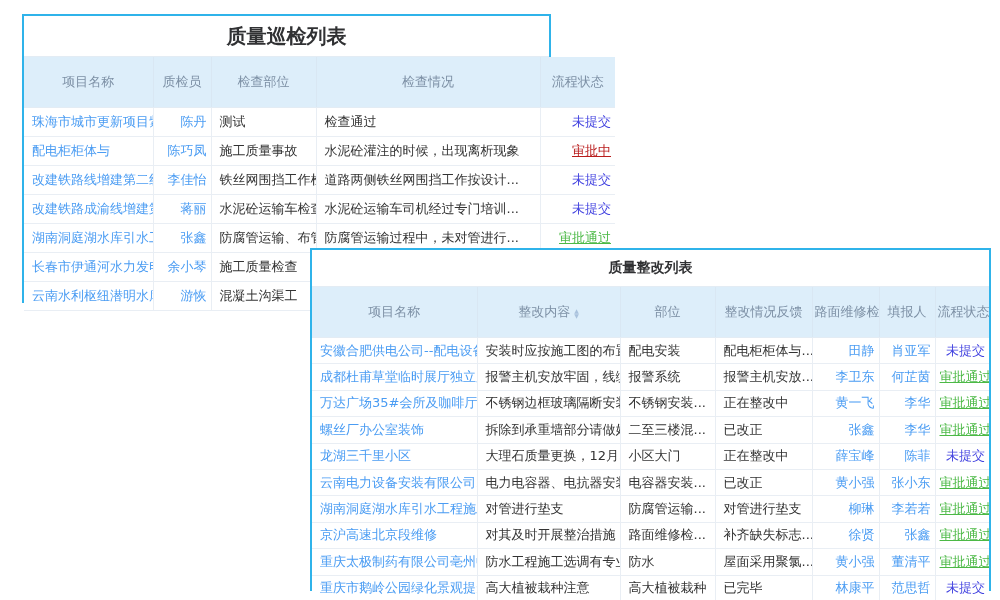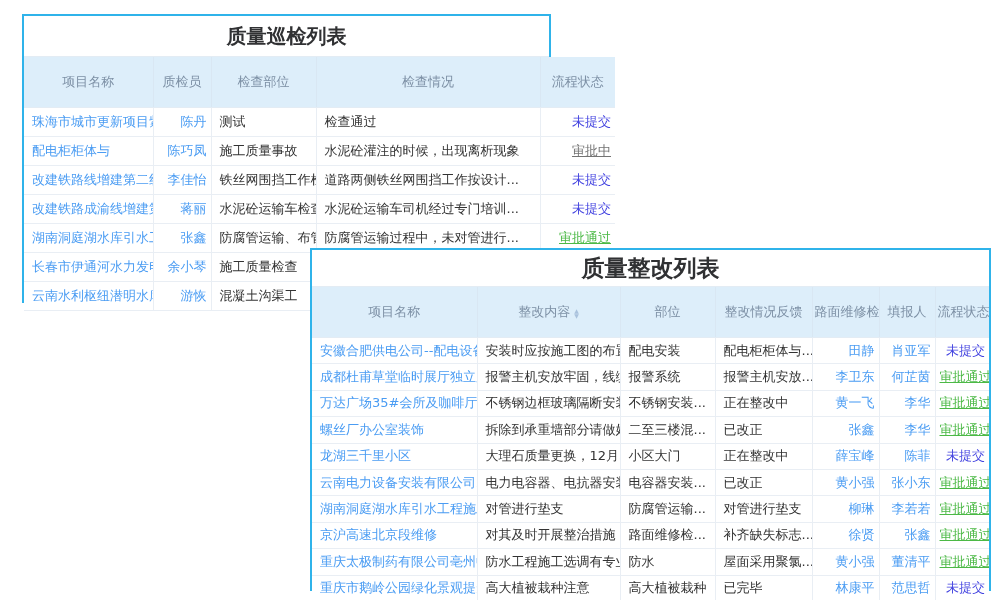--- a/index.html
+++ b/index.html
@@ -13,21 +13,21 @@
     border:2px solid var(--border,#2fb3ea);
   }
   #card-inspection{left:22px;top:14px;width:529px;height:289px;z-index:1;}
   #card-rect{left:310px;top:248px;width:681px;height:343px;z-index:2;}
   .card-title{
     display:flex;align-items:center;justify-content:center;
     font-weight:bold;color:#303133;background:#ffffff;
     border-bottom:1px solid #e3ecf4;box-sizing:border-box;
   }
   #card-inspection .card-title{height:41px;font-size:20px;}
-  #card-rect .card-title{height:37px;font-size:23px;text-align:right;}
+  #card-rect .card-title{height:37px;font-size:14px;text-align:right;}
   table{width:100%;border-collapse:collapse;table-layout:fixed;}
   th{
     background:var(--header-bg,#ddeefa);color:var(--header-text,#7d90a5);
     font-weight:normal;font-size:13px;text-align:center;
     border-right:1px solid #d9e7f3;border-bottom:1px solid #e3ecf4;
     overflow:hidden;white-space:nowrap;padding:16px 2px;box-sizing:border-box;
   }
   td{
     font-size:13px;color:#333333;background:#ffffff;
     border-right:1px solid #e9eef4;border-bottom:1px solid #e9eef4;
@@ -76,21 +76,21 @@
           <td class="cell-center link">陈丹</td>
           <td class="cell-left">测试</td>
           <td class="cell-left">检查通过</td>
           <td class="cell-center" style="color: rgb(68, 68, 224);">未提交</td>
         </tr>
         <tr>
           <td class="cell-left link">配电柜柜体与</td>
           <td class="cell-center link">陈巧凤</td>
           <td class="cell-left">施工质量事故</td>
           <td class="cell-left">水泥砼灌注的时候，出现离析现象</td>
-          <td class="cell-center" style="color: #737373; text-decoration: underline;">审批中</td>
+          <td class="cell-center" style="color: #b91c1c; text-decoration: underline;">审批中</td>
         </tr>
         <tr>
           <td class="cell-left link">改建铁路线增建第二线...</td>
           <td class="cell-center link">李佳怡</td>
           <td class="cell-left">铁丝网围挡工作检查</td>
           <td class="cell-left">道路两侧铁丝网围挡工作按设计...</td>
           <td class="cell-center" style="color: rgb(68, 68, 224);">未提交</td>
         </tr>
         <tr>
           <td class="cell-left link">改建铁路成渝线增建第...</td>

